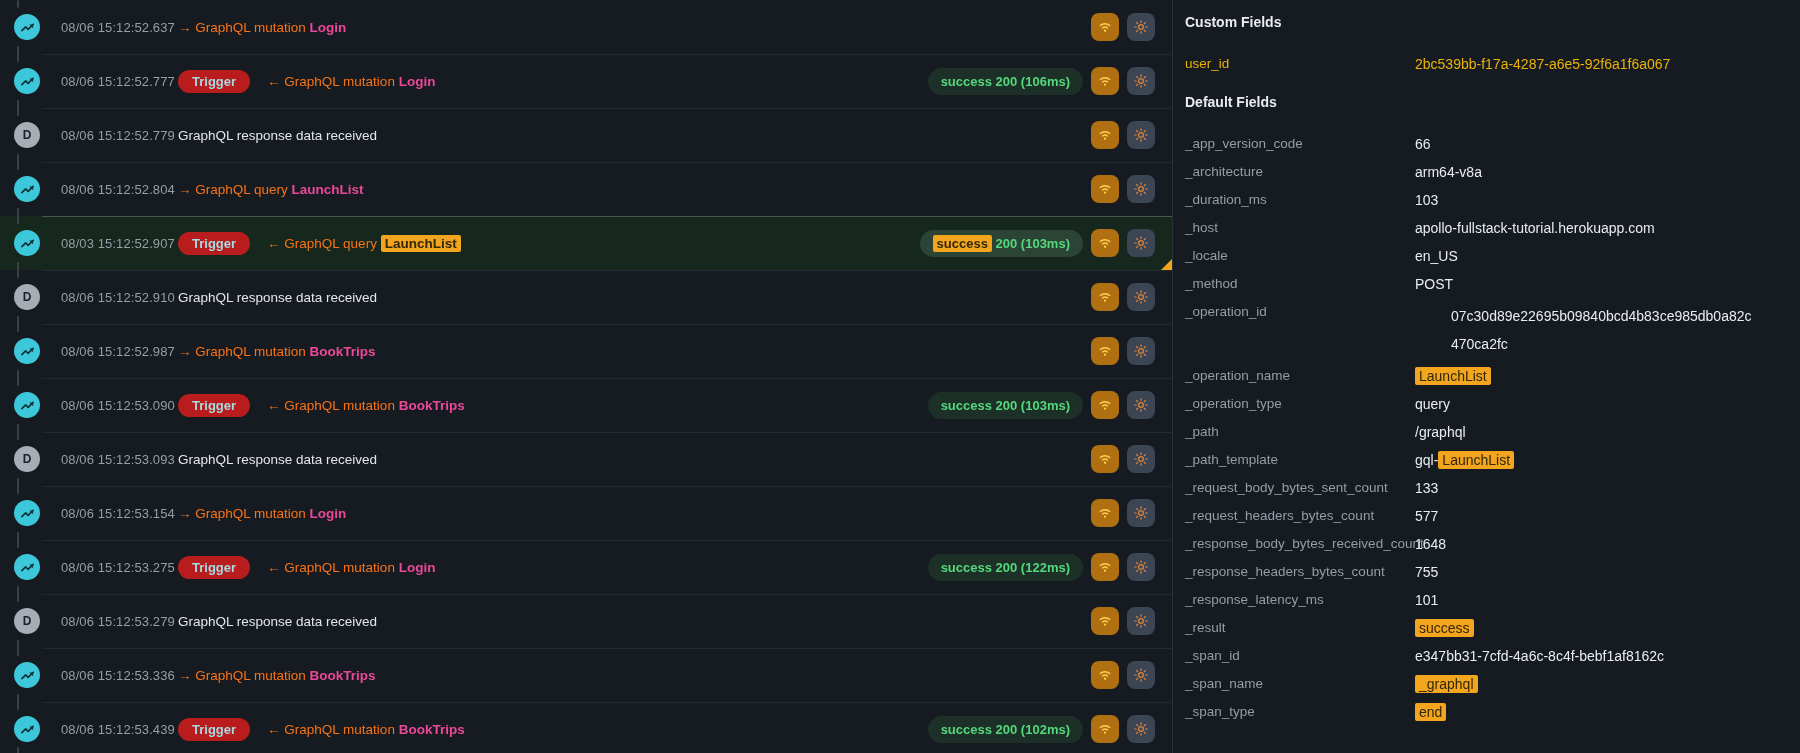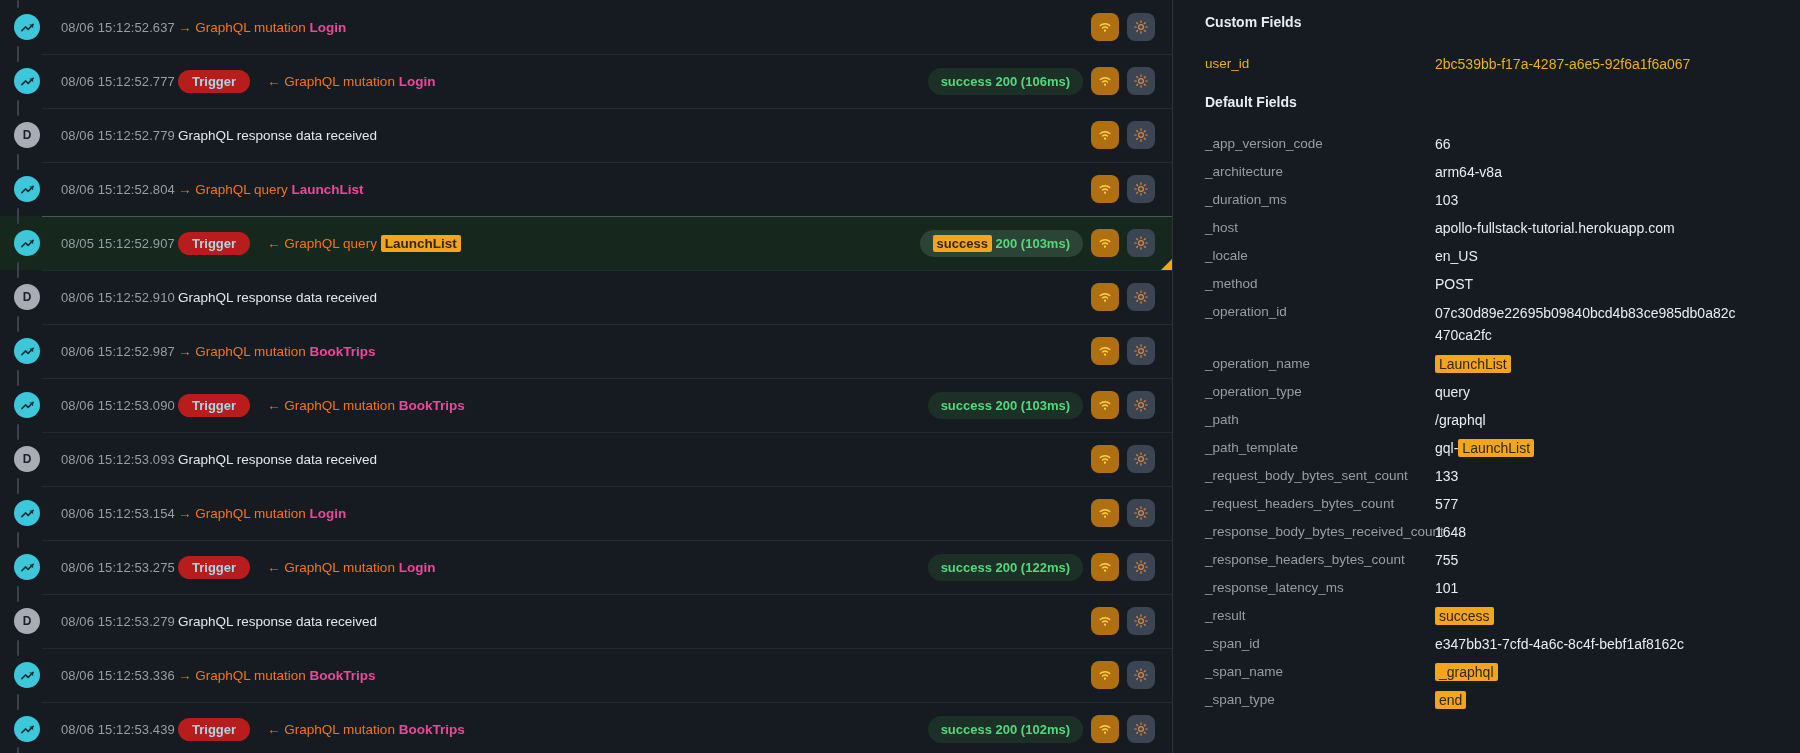--- a/index.html
+++ b/index.html
@@ -64,30 +64,30 @@
   .row.selected .status-badge { background:#2b4435; }
   .btn {
     width:28px; height:28px; border:none; border-radius:8px; cursor:pointer;
     display:flex; align-items:center; justify-content:center; flex:0 0 auto; padding:0;
   }
   .btn.wifi { background:#b06f10; margin-right:8px; }
   .btn.sun  { background:#3c4554; }
   
   .details-panel {
     flex:1 1 auto; height:753px; border-left:1px solid #2b323c;
-    padding:12px 0 0 32px; overflow:hidden;
+    padding:12px 0 0 12px; overflow:hidden;
   }
   .section-title { font-size:14px; font-weight:700; color:#e9edf1; line-height:20px; }
   .fields { margin-top:22px; }
   .fields.custom { margin-bottom:18px; }
   .field-row { display:flex; align-items:flex-start; margin-bottom:8px; line-height:20px; }
   .fkey { width:230px; flex:0 0 auto; font-size:13.5px; color:#959da5; }
   .fval { font-size:14px; color:#e9edf1; }
   .fval.teal, .fkey.teal { color:#eab308; }
-  .fval.wrap { max-width:305px; word-break:break-all; line-height:22px; }
+  .fval.wrap { max-width:305px; word-break:break-all; line-height:28px;margin-left:36px; }
   .fpre { color:#e9edf1; }
 </style>
 </head>
 <body>
 
 <div class="timeline-panel">
   <div id="rows">
   <div class="row">
     <div class="icon net">
       <svg class="trend" width="15" height="15" viewBox="0 0 24 24">
@@ -230,21 +230,21 @@
   </div>
 
   <div class="row selected">
     <div class="icon net">
       <svg class="trend" width="15" height="15" viewBox="0 0 24 24">
         <polyline points="3 17 9 11 13 15 21 7" fill="none" stroke="#0e3138" stroke-width="2.6" stroke-linecap="round" stroke-linejoin="round"></polyline>
         <polygon points="15 7 21 7 21 13" fill="#0e3138"></polygon>
       </svg>
 
     </div>
-    <span class="time">08/05 15:12:52.907</span>
+    <span class="time">08/03 15:12:52.907</span>
     <span class="trigger-badge">Trigger</span>
     <span class="event-text"><span class="op">← GraphQL query </span><span class="nm-hl">LaunchList</span></span>
     <span class="flex-spacer"></span>
     <span class="status-badge"><span class="st-hl">success</span><span class="st-rest"> 200 (103ms)</span></span>
     <button class="btn wifi">
       <svg width="16" height="16" viewBox="0 0 24 24">
         <path d="M8.3 13.6 a5.6 5.6 0 0 1 7.4 0" fill="none" stroke="#fed34e" stroke-width="2" stroke-linecap="round"></path>
         <path d="M4.8 9.8 a11 11 0 0 1 14.4 0" fill="none" stroke="#fed34e" stroke-width="2" stroke-linecap="round"></path>
         <circle cx="12" cy="17.6" r="1.7" fill="#fed34e"></circle>
       </svg>

